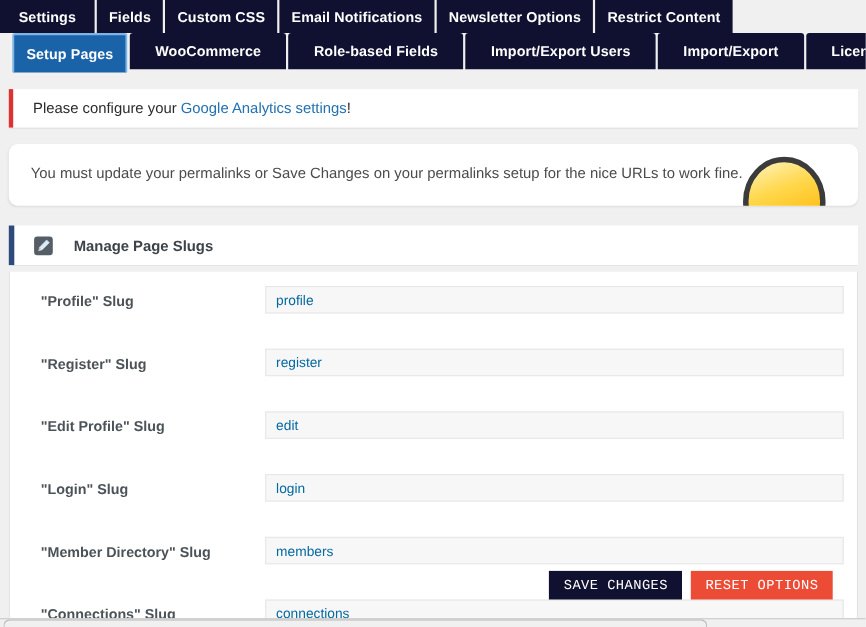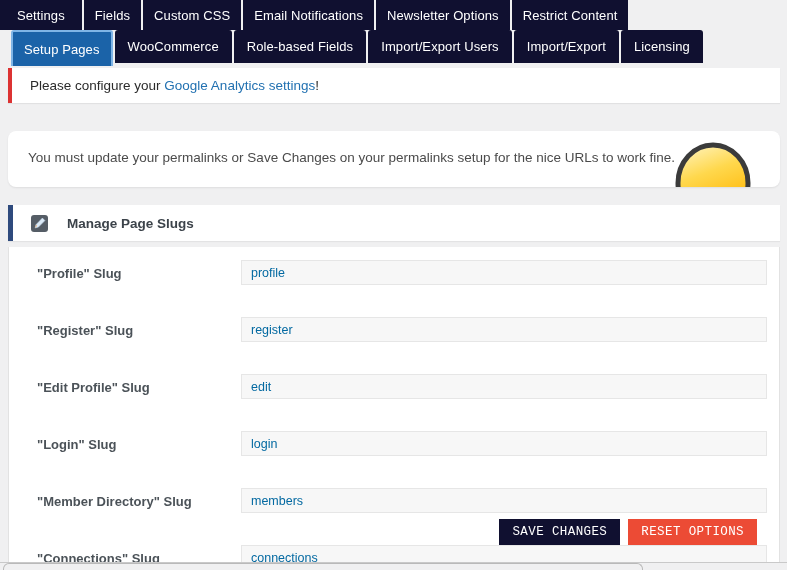--- a/index.html
+++ b/index.html
@@ -13,51 +13,51 @@
   #app { position: relative; width: 787px; height: 570px; }
 
   
   .tabrow { display: flex; align-items: stretch; }
   .tabrow1 { height: 30px; }
   .tabrow2 { height: 41px; padding-left: 11px; }
   .tab {
     background: #101030;
     color: #ffffff;
     font-size: 12.5px;
-    font-weight: normal;
+    font-weight: bold;
     display: flex;
     align-items: center;
     justify-content: center;
     padding: 0 11px;
     margin-right: 2px;
     white-space: nowrap;
     letter-spacing: .1px;
     cursor: pointer;
   }
   .tabrow1 .tab { font-size: 13px; }
   .tabrow2 .tab {
     height: 33px;
     align-self: flex-start;
     border-radius: 3px 3px 0 0;
     font-size: 13px;
-    padding: 0 13px;
+    padding: 0 23px;
   }
   .tabrow2 .tab.active {
     background: #1b63a8;
     border: 2px solid #7fb5e6;
     border-bottom: none;
     height: 36px;
     padding: 0 11px;
   }
   .tabrow1 .tab:first-child { padding: 0 17px; }
 
   
   .notice {
     position: absolute;
-    left: 8px; top: 68px;
+    left: 8px; top: 81px;
     width: 772px; height: 35px;
     background: #ffffff;
     border-left: 4px solid #dc3232;
     box-shadow: 0 1px 1px rgba(0,0,0,.06);
     display: flex;
     align-items: center;
   }
   .notice-text {
     font-size: 13.5px;
     color: #2b2b2b;

